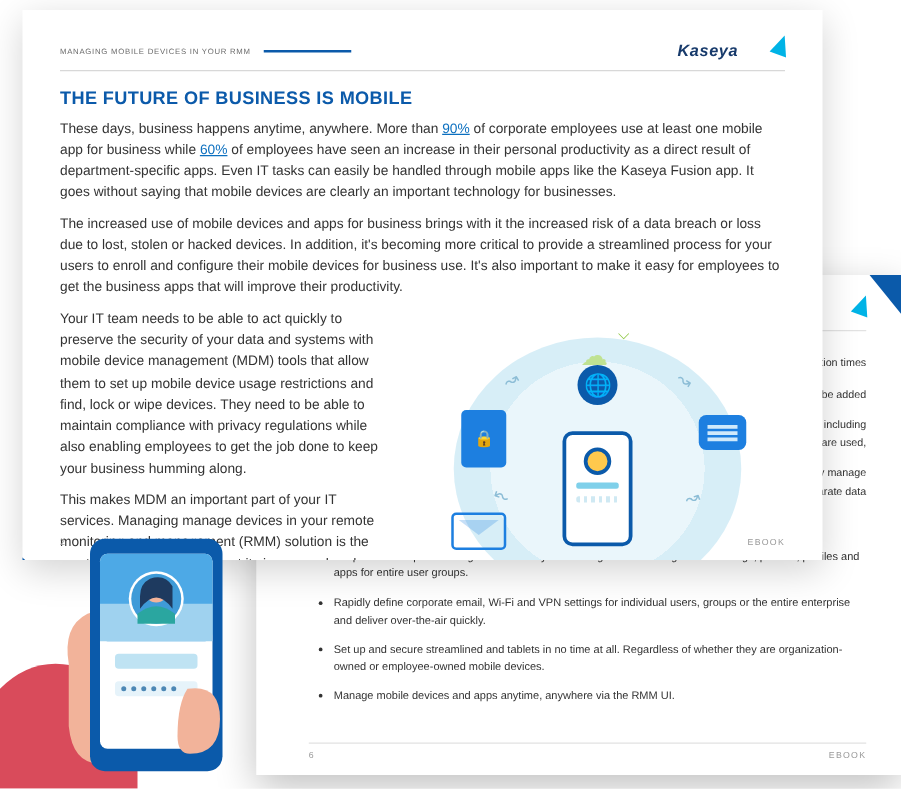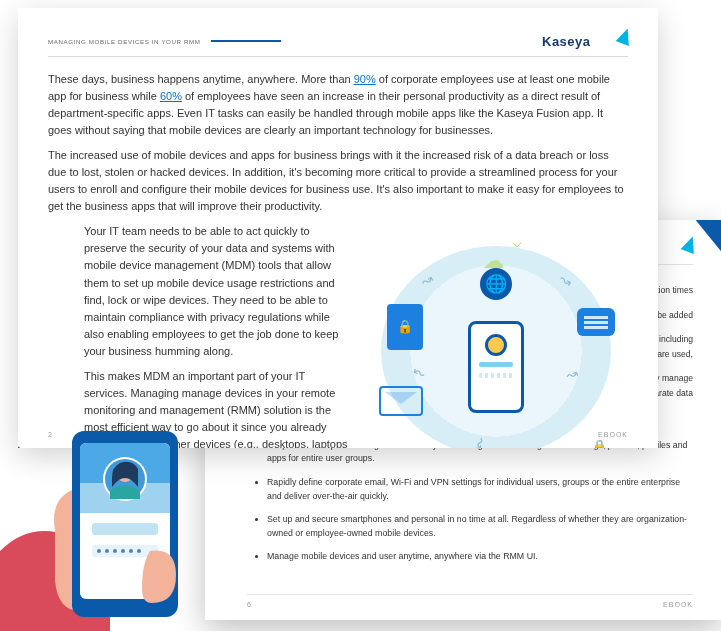--- a/index.html
+++ b/index.html
@@ -41,41 +41,41 @@
     text-transform: uppercase;
   }
   .page-upper .running-head::after{
     content:"";
     position:absolute;
     right:0; top:50%;
     width:70px; height:2px;
     background:#0b5aaa;
     transform: translateY(-50%);
   }
-  .logo { position: relative; width: 86px; height: 18px; }
+  .logo { position: relative; width: 86px; height: 18px; font-style: italic; }
   .logo .txt { font-weight:700; font-size:13px; color:#173a6b; letter-spacing:.5px;}
   .logo .mark {
     position:absolute; right:-4px; top:-4px; width:0;height:0;
     border-bottom:16px solid #00b3e6;
     border-left:7px solid transparent;
     border-right:7px solid transparent;
     transform: rotate(20deg);
   }
   .title-upper {
     color:#0b5aaa;
     font-size:14.5px;
     font-weight:800;
     letter-spacing:.3px;
     margin-bottom:8px;
     text-transform:uppercase;
   }
   .para { font-size:11px; line-height:1.55; color:#333; margin-bottom:8px; }
   .link { color:#0b6fbf; text-decoration: underline; }
   .two-col { display:flex; gap:14px; margin-top:2px;}
-  .two-col .left { flex:0 0 46%;margin-left:36px; }
+  .two-col .left { flex:0 0 46%; }
   .two-col .right { flex:1; display:flex; align-items:center; justify-content:center; }
   .footer-upper { position:absolute; left:30px; right:30px; bottom:10px;
     display:flex; justify-content:space-between; font-size:7px; color:#9a9a9a; letter-spacing:1px;}
   
   .hero {
     width:230px; height:210px;
     background: radial-gradient(circle at 50% 50%, #eaf6fb 0 55%, #d7eef7 55% 100%);
     border-radius:50%;
     position:relative;
   }
@@ -192,39 +192,40 @@
     </p>
   </div>
 
   <div class="section-head">
     <span class="icon"></span>
     <span>Simple Profile Management</span>
   </div>
   <ul class="bullets">
     <li>Simple user template management allows you to configure and manage MDM settings, policies, profiles and apps for entire user groups.</li>
     <li>Rapidly define corporate email, Wi-Fi and VPN settings for individual users, groups or the entire enterprise and deliver over-the-air quickly.</li>
-    <li>Set up and secure smartphones and personal in no time at all. Regardless of whether they are organization-owned or employee-owned mobile devices.</li>
-    <li>Manage mobile devices and user anytime, anywhere via the RMM UI.</li>
+    <li>Set up and secure streamlined and tablets in no time at all. Regardless of whether they are organization-owned or employee-owned mobile devices.</li>
+    <li>Manage mobile devices and apps anytime, anywhere via the RMM UI.</li>
   </ul>
 
   <div class="footer-lower">
     <span>6</span>
     <span>EBOOK</span>
   </div>
 </div>
 
 <div class="page-upper" style="z-index:2;">
   <div class="topbar">
     <span class="running-head">MANAGING MOBILE DEVICES IN YOUR RMM</span>
     <div class="logo">
       <span class="txt">Kaseya</span>
       <span class="mark"></span>
     </div>
   </div>
 
+  <h2 class="title-upper">THE FUTURE OF BUSINESS IS MOBILE</h2>
 
   <p class="para">
     <span>These days, business happens anytime, anywhere. More than </span><a class="link">90%</a><span> of corporate employees use at least one mobile app for business while </span><a class="link">60%</a><span> of employees have seen an increase in their personal productivity as a direct result of department-specific apps. Even IT tasks can easily be handled through mobile apps like the Kaseya Fusion app. It goes without saying that mobile devices are clearly an important technology for businesses.</span>
   </p>
   <p class="para">The increased use of mobile devices and apps for business brings with it the increased risk of a data breach or loss due to lost, stolen or hacked devices. In addition, it's becoming more critical to provide a streamlined process for your users to enroll and configure their mobile devices for business use. It's also important to make it easy for employees to get the business apps that will improve their productivity.</p>
 
   <div class="two-col">
     <div class="left">
       <p class="para">Your IT team needs to be able to act quickly to preserve the security of your data and systems with mobile device management (MDM) tools that allow them to set up mobile device usage restrictions and find, lock or wipe devices. They need to be able to maintain compliance with privacy regulations while also enabling employees to get the job done to keep your business humming along.</p>
       <p class="para">This makes MDM an important part of your IT services. Managing manage devices in your remote monitoring and management (RMM) solution is the most efficient way to go about it since you already manage all your other devices (e.g., desktops, laptops and servers) there.</p>

